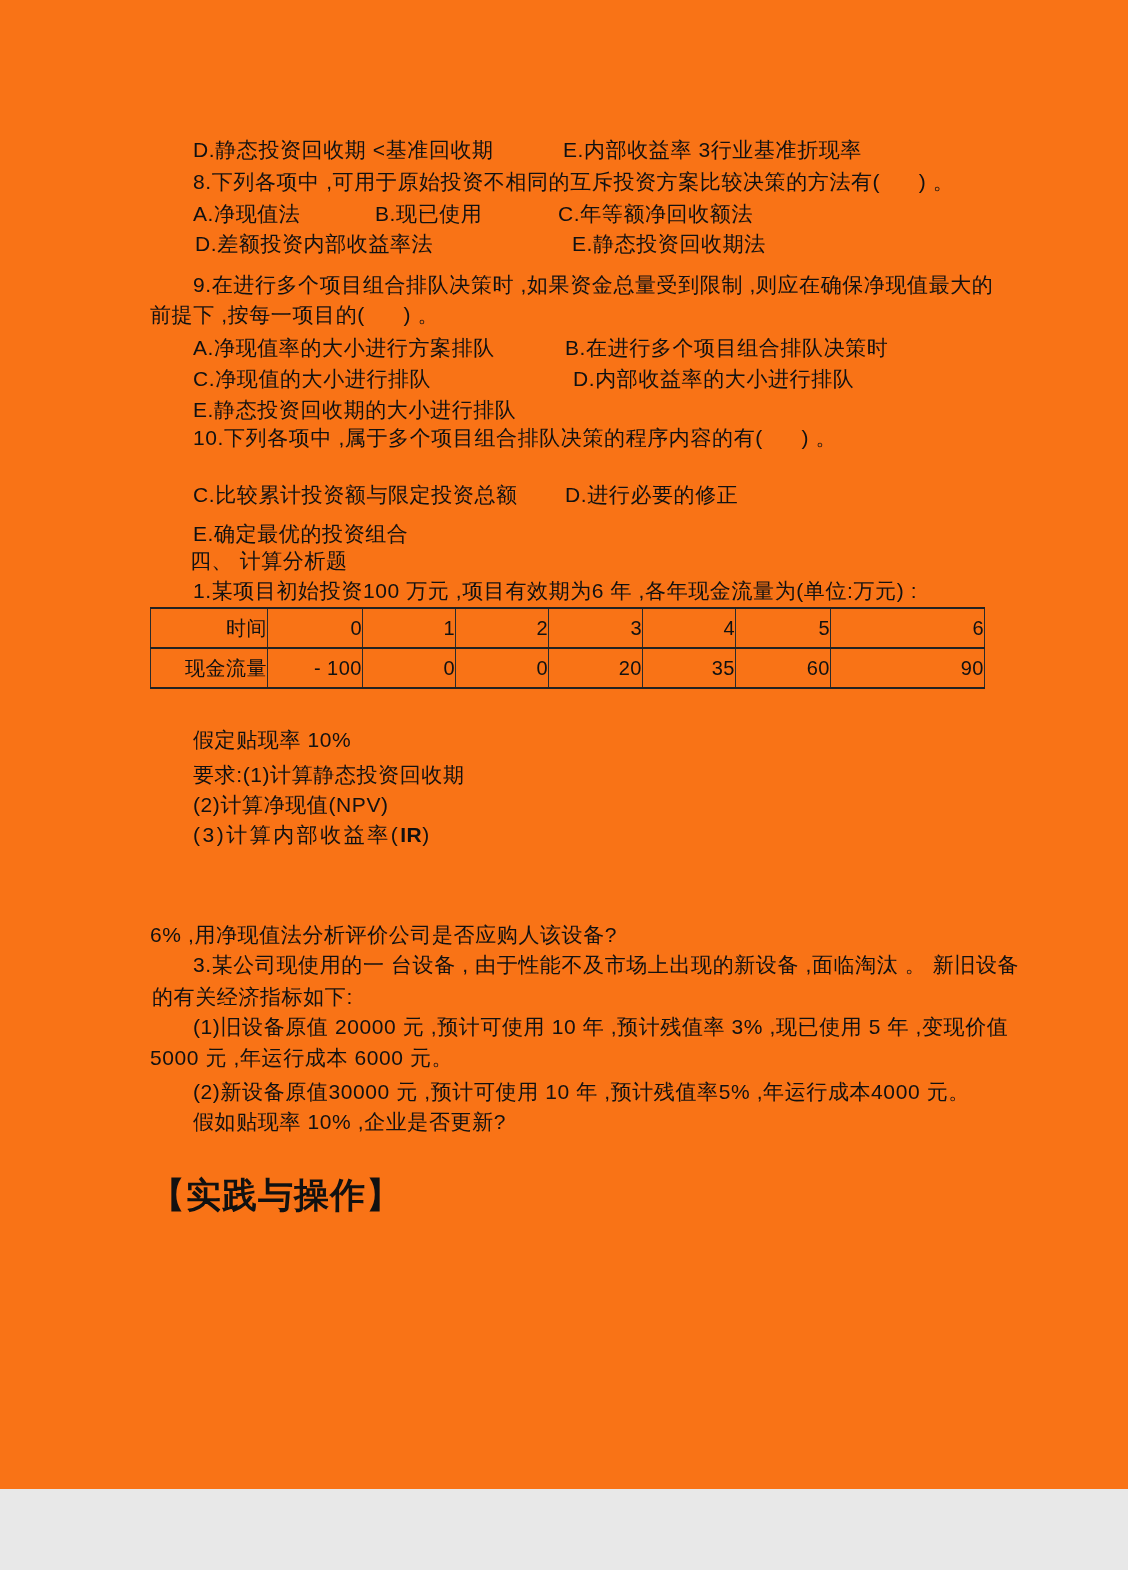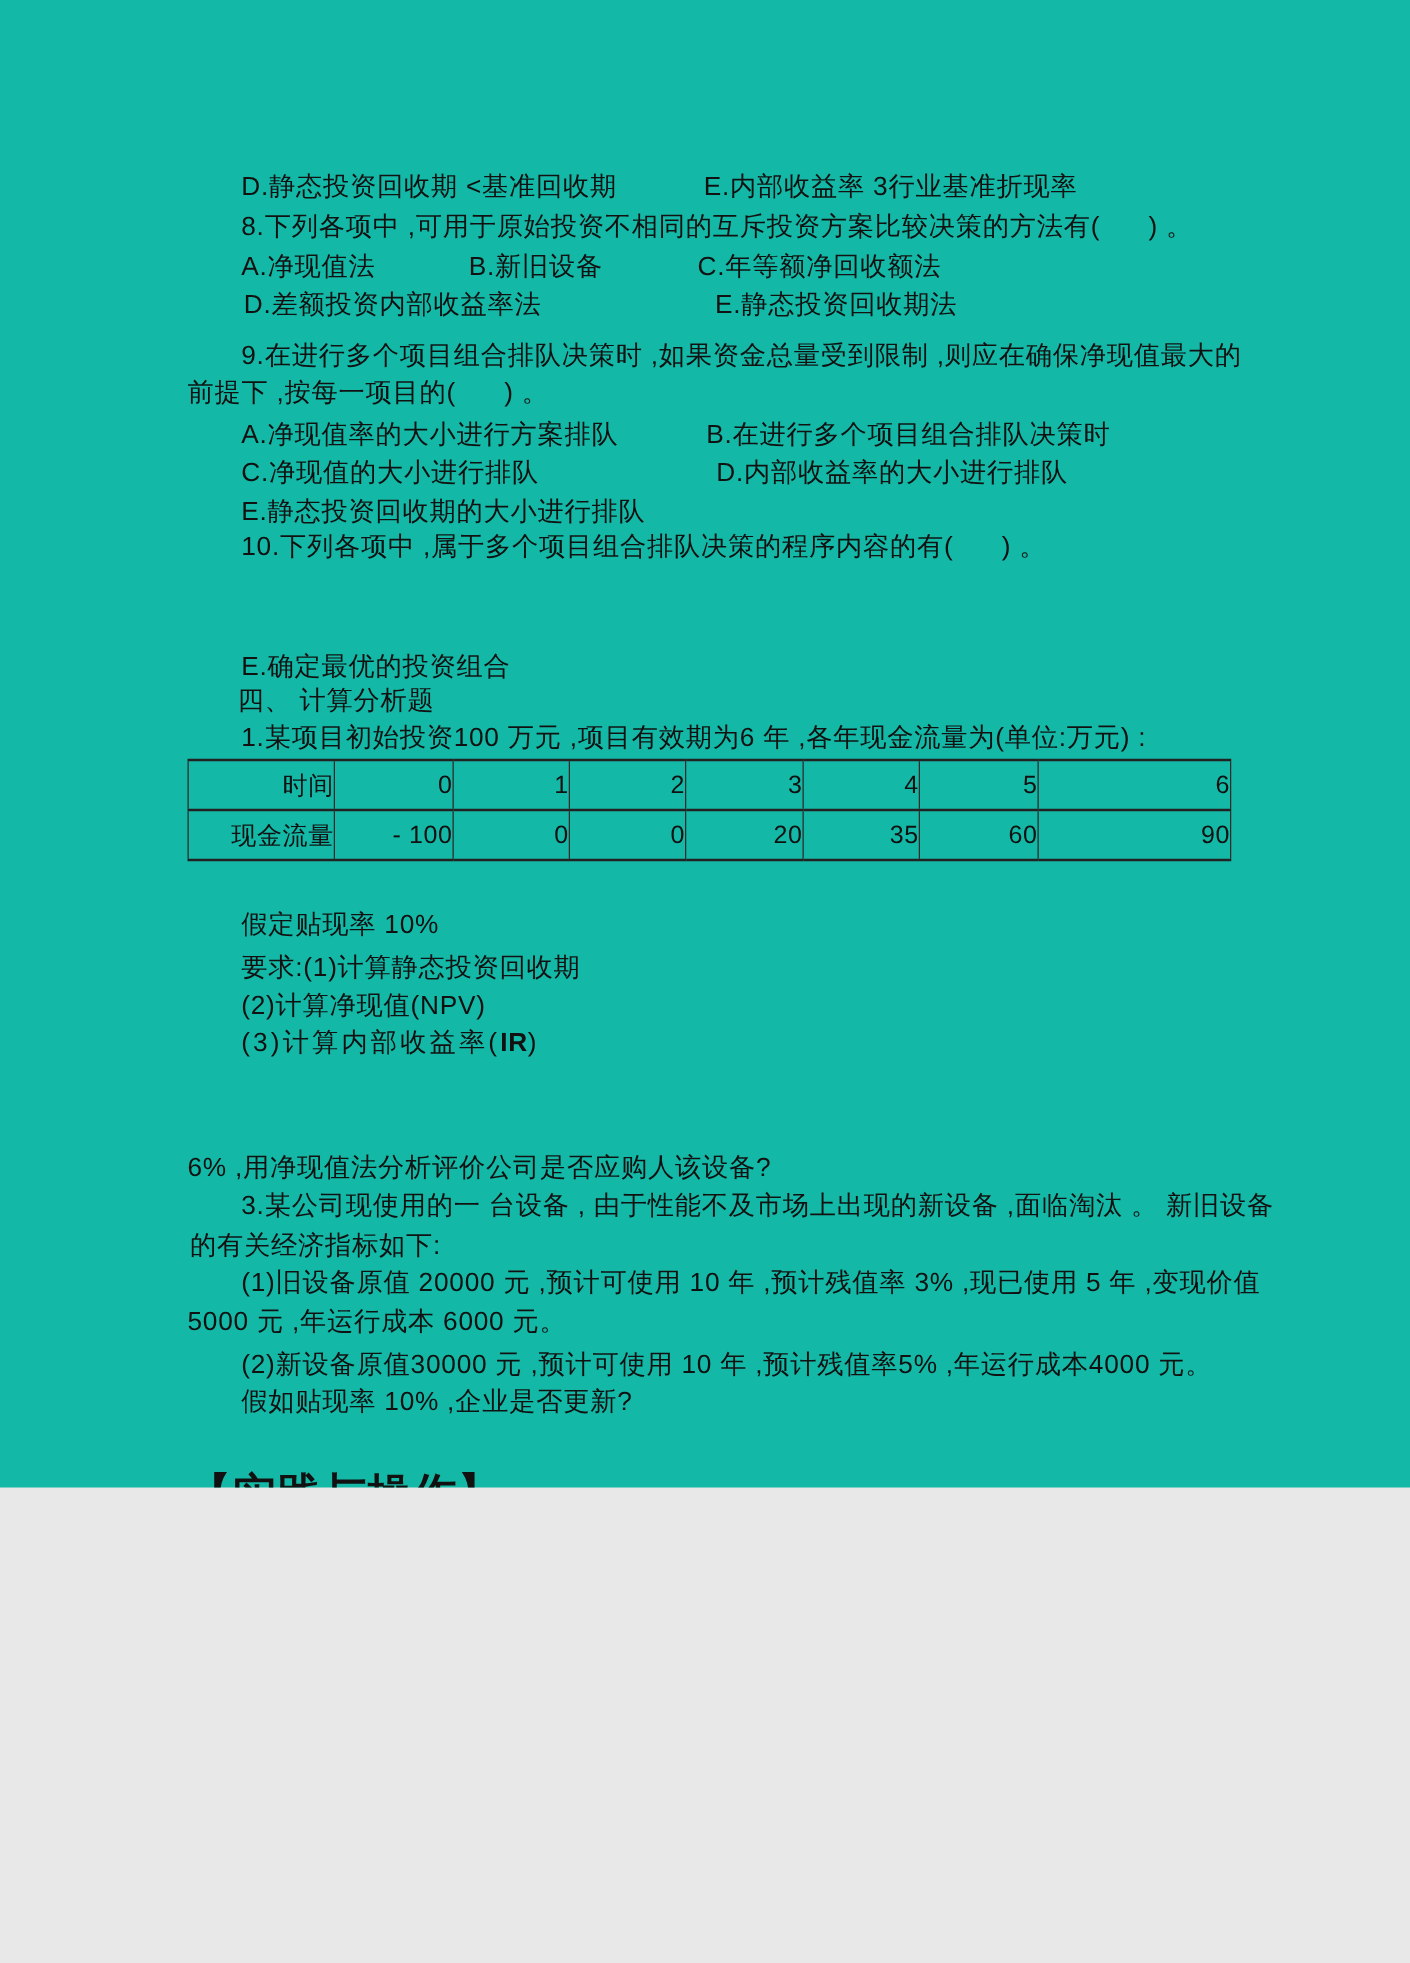--- a/index.html
+++ b/index.html
@@ -1,21 +1,21 @@
 <!DOCTYPE html>
 <html><head>
 <meta charset="utf-8">
 <style>
   html, body { margin: 0; padding: 0; }
   body { background: #e8e8e8; }
   .screen {
     position: relative;
     width: 1128px;
-    height: 1190px;
-    background: #14b8a6;
+    height: 1489px;
+    background: #f97316;
     overflow: hidden;
     font-family: "Liberation Sans", sans-serif;
     color: #111111;
   }
   .line {
     position: absolute;
     font-size: 21px;
     line-height: 30px;
     letter-spacing: 0.6px;
     white-space: pre;
@@ -76,41 +76,45 @@
 <div class="screen">
 
   <div class="row" style="top:135px">
     <span class="col" style="left:43px">D.静态投资回收期 &lt;基准回收期</span>
     <span class="col" style="left:413px">E.内部收益率 3行业基准折现率</span>
   </div>
 
   <div class="line" style="left:193px; top:167px">8.下列各项中 ,可用于原始投资不相同的互斥投资方案比较决策的方法有(      ) 。</div>
   <div class="row" style="top:199px">
     <span class="col" style="left:43px">A.净现值法</span>
-    <span class="col" style="left:225px">B.新旧设备</span>
+    <span class="col" style="left:225px">B.现已使用</span>
     <span class="col" style="left:408px">C.年等额净回收额法</span>
   </div>
   <div class="row" style="top:229px">
     <span class="col" style="left:45px">D.差额投资内部收益率法</span>
     <span class="col" style="left:422px">E.静态投资回收期法</span>
   </div>
 
   <div class="line" style="left:193px; top:270px">9.在进行多个项目组合排队决策时 ,如果资金总量受到限制 ,则应在确保净现值最大的</div>
   <div class="line" style="left:150px; top:300px">前提下 ,按每一项目的(      ) 。</div>
   <div class="row" style="top:333px">
     <span class="col" style="left:43px">A.净现值率的大小进行方案排队</span>
     <span class="col" style="left:415px">B.在进行多个项目组合排队决策时</span>
   </div>
   <div class="row" style="top:364px">
     <span class="col" style="left:43px">C.净现值的大小进行排队</span>
     <span class="col" style="left:423px">D.内部收益率的大小进行排队</span>
   </div>
   <div class="line" style="left:193px; top:395px">E.静态投资回收期的大小进行排队</div>
 
   <div class="line" style="left:193px; top:423px">10.下列各项中 ,属于多个项目组合排队决策的程序内容的有(      ) 。</div>
+  <div class="row" style="top:480px">
+    <span class="col" style="left:43px">C.比较累计投资额与限定投资总额</span>
+    <span class="col" style="left:415px">D.进行必要的修正</span>
+  </div>
   <div class="line" style="left:193px; top:519px">E.确定最优的投资组合</div>
 
   <div class="line" style="left:190px; top:546px">四、 计算分析题</div>
   <div class="line" style="left:193px; top:576px">1.某项目初始投资100 万元 ,项目有效期为6 年 ,各年现金流量为(单位:万元) :</div>
 
   <table class="cashflow">
     <colgroup>
       <col style="width:117px">
         <col style="width:95px">
         <col style="width:93px">

